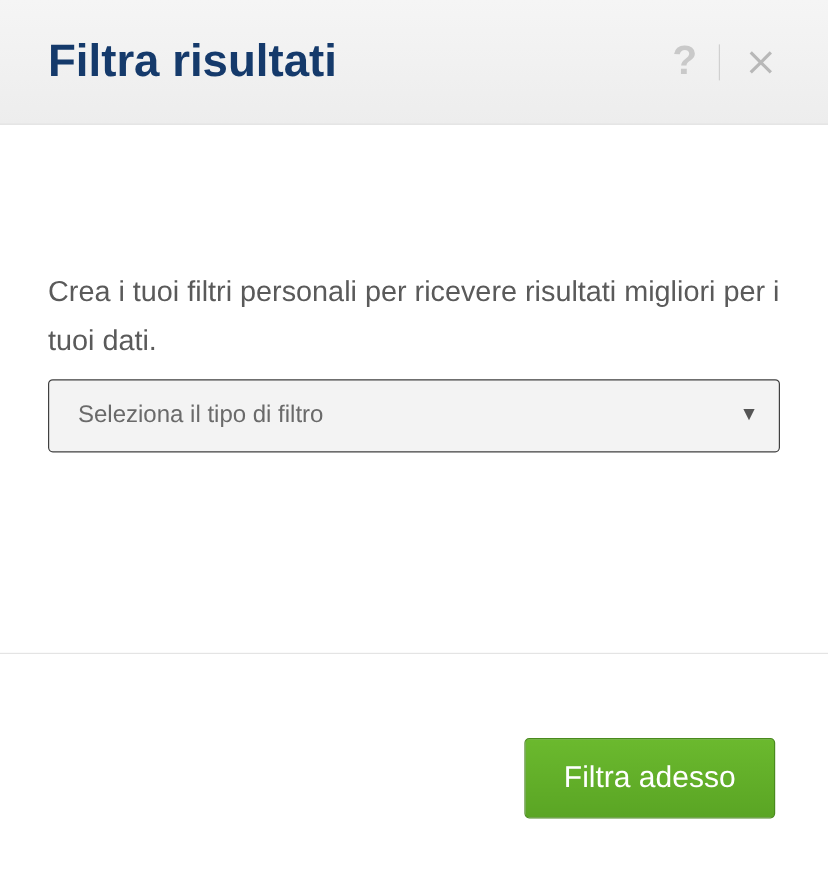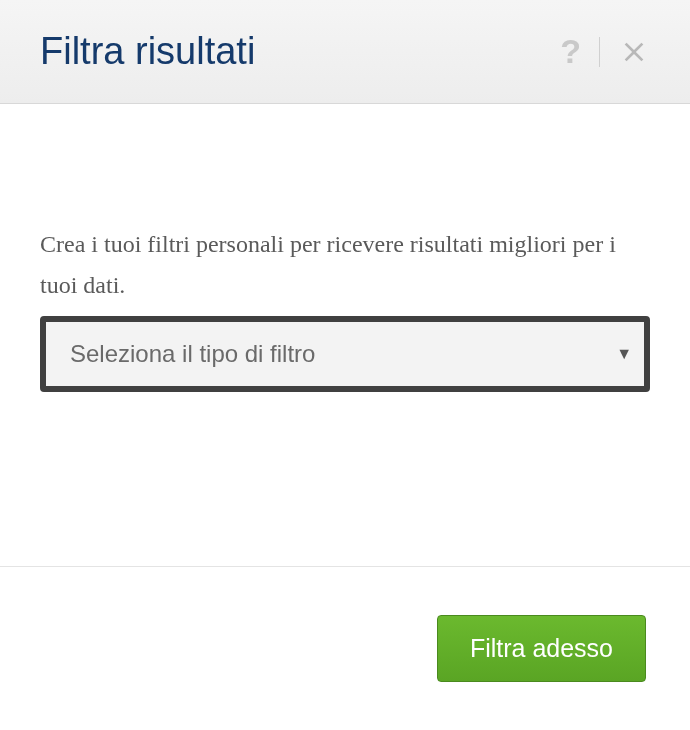--- a/index.html
+++ b/index.html
@@ -22,21 +22,21 @@
     .header {
       background: linear-gradient(to bottom, #f5f5f5, #ededed);
       border-bottom: 1px solid #d8d8d8;
       padding: 30px 40px 30px 40px;
       display: flex;
       align-items: center;
       justify-content: space-between;
     }
     .header-title {
       font-size: 38px;
-      font-weight: 400;
+      font-weight: 700;
       color: #153a6b;
     }
     .header-actions {
       display: flex;
       align-items: center;
       gap: 18px;
     }
     .help-icon {
       font-size: 34px;
       font-weight: bold;
@@ -61,56 +61,55 @@
     .body {
       flex: 1;
       padding: 120px 40px 60px 40px;
       background: #ffffff;
     }
     .description {
       font-size: 24px;
       color: #5a5a5a;
       line-height: 1.7;
       margin-bottom: 10px;
-      font-family: Liberation Serif, serif;
     }
     .filter-label {
       font-size: 24px;
       color: #2a2a2a;
       margin-bottom: 50px;
     }
     .select-wrapper {
       position: relative;
       width: 100%;
     }
     .select-field {
       width: 100%;
       padding: 18px 24px;
-      font-size: 24px;
+      font-size: 20px;
       color: #6a6a6a;
       background: #f3f3f3;
-      border: 6px solid #404040;
+      border: 1px solid #404040;
       border-radius: 4px;
       cursor: pointer;
       appearance: none;
       -webkit-appearance: none;
       text-align: left;
     }
     .select-chevron {
       position: absolute;
       right: 18px;
       top: 50%;
       transform: translateY(-50%);
       pointer-events: none;
       color: #555555;
       font-size: 16px;
     }
     .footer {
       border-top: 1px solid #e4e4e4;
-      padding: 48px 44px 48px 44px;
+      padding: 70px 44px 48px 44px;
       display: flex;
       justify-content: flex-end;
       background: #ffffff;
     }
     .primary-button {
       background: linear-gradient(to bottom, #6bb92e, #5aa524);
       color: #ffffff;
       font-size: 25px;
       padding: 18px 32px;
       border: 1px solid #4a8a1e;

